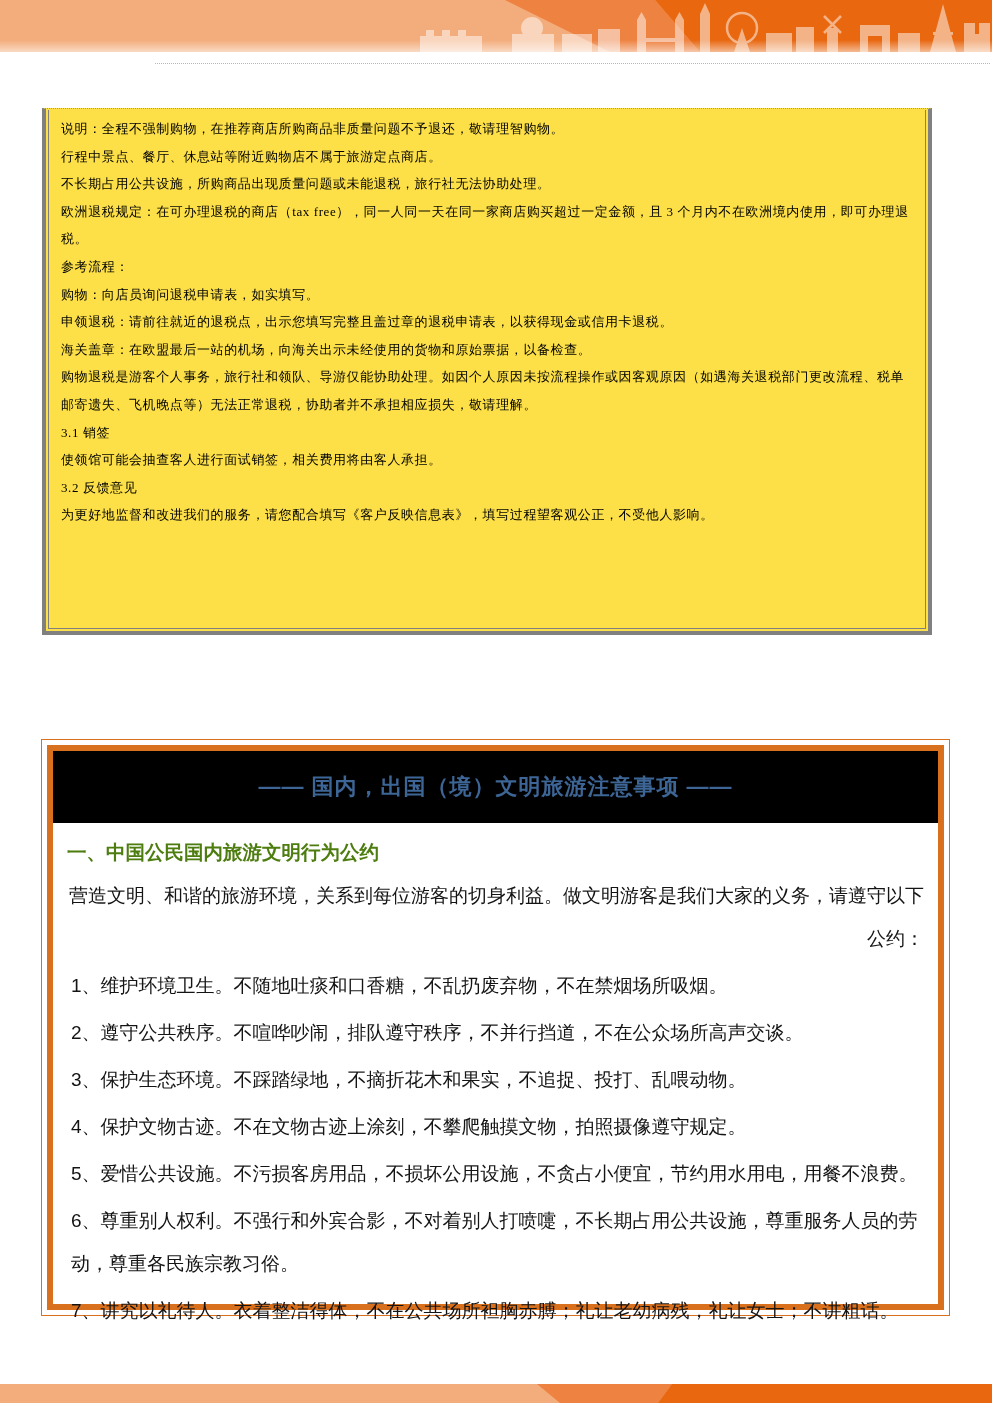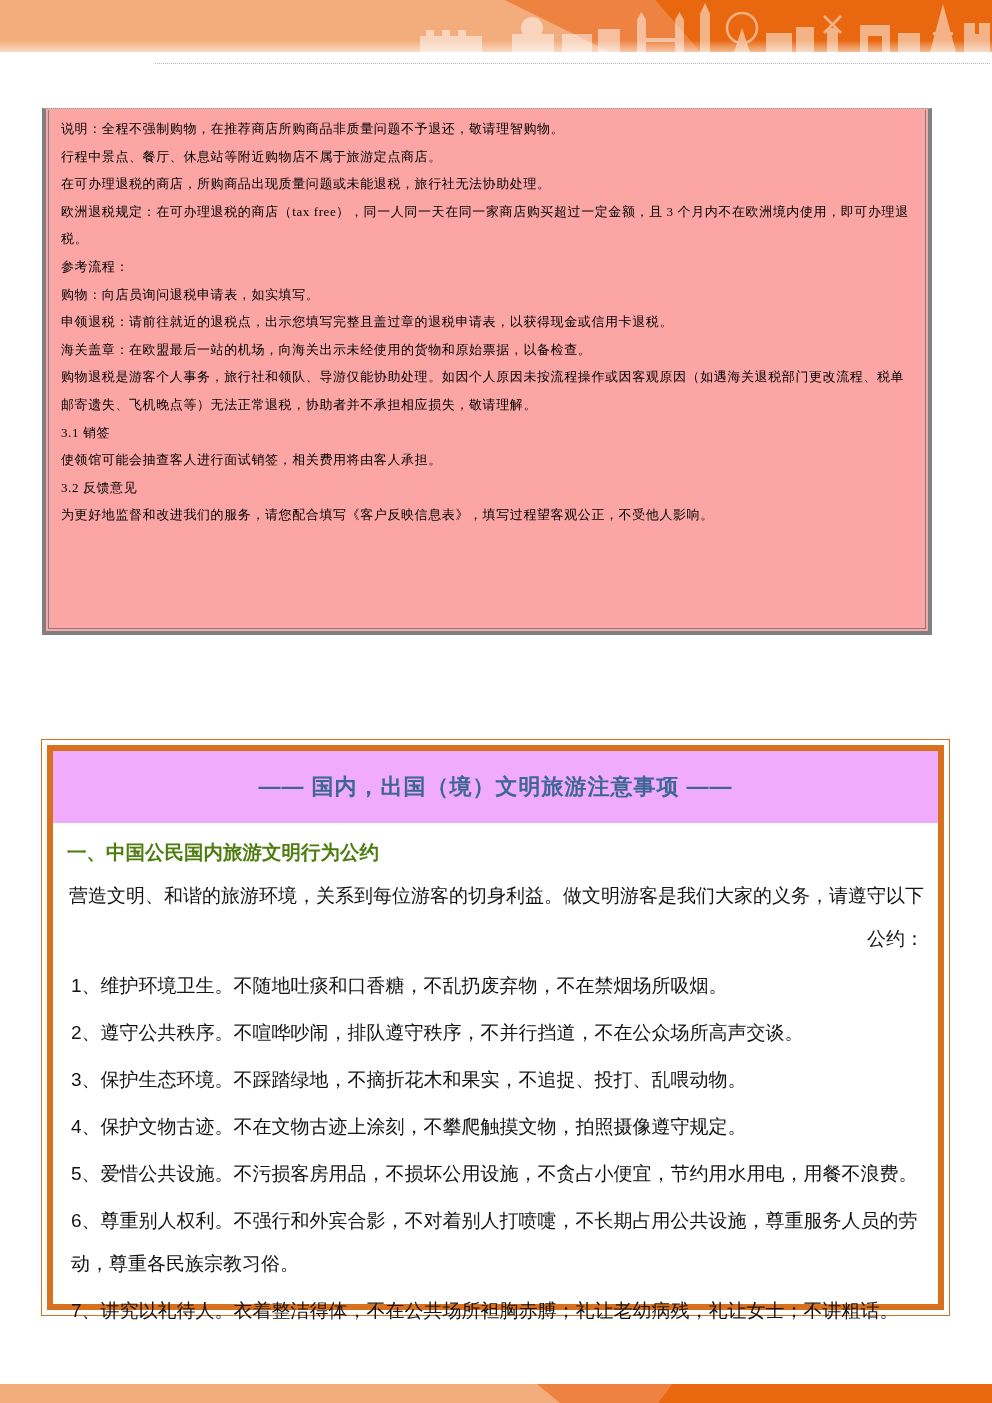--- a/index.html
+++ b/index.html
@@ -14,42 +14,42 @@
   .dotted-rule{
     position:absolute;top:63px;left:155px;width:835px;height:0;
     border-top:1px dotted #b8b8b8;
   }
   
   .notice-outer{
     position:absolute;left:42px;top:108px;width:890px;height:527px;
     box-sizing:border-box;
     border-left:4px solid #808080;border-right:4px solid #808080;
     border-bottom:4px solid #808080;border-top:1px dotted #9a9a9a;
-    padding:1px 2px 2px 2px;background:#fca5a5;
+    padding:1px 2px 2px 2px;background:#fde047;
   }
   .notice-inner{
     box-sizing:border-box;height:100%;
     border-left:1px solid #808080;border-right:1px solid #808080;
     border-bottom:1px solid #808080;
     padding:5px 12px 4px 12px;
   }
   .notice-inner p{
     margin:0;font-family:"Liberation Serif","DejaVu Serif",serif;
     font-size:13px;line-height:27.6px;color:#000;letter-spacing:0.6px;
   }
   
   .civ-outer{
     position:absolute;left:41px;top:739px;width:909px;height:577px;
     box-sizing:border-box;border:1px solid #d8701e;padding:5px;background:#ffffff;
   }
   .civ-inner{
     box-sizing:border-box;height:100%;border:6px solid #d8701e;background:#ffffff;
   }
   .civ-title-band{
-    height:72px;background:#f0abfc;display:flex;align-items:center;justify-content:center;
+    height:72px;background:#000000;display:flex;align-items:center;justify-content:center;
   }
   .civ-title{
     color:#3d6595;font-size:22px;font-weight:700;letter-spacing:1px;
   }
   .civ-body{
     padding:8px 14px 0 14px;color:#141414;font-size:19px;
   }
   .civ-heading{
     font-size:19.5px;font-weight:700;color:#4d7c0f;line-height:43px;margin:0;
   }
@@ -108,21 +108,21 @@
     <rect x="0" y="40" width="992" height="12" fill="url(#fadeBottom)"></rect>
   </svg>
 </div>
 
 <div class="dotted-rule"></div>
 
 <div class="notice-outer">
   <div class="notice-inner">
       <p>说明：全程不强制购物，在推荐商店所购商品非质量问题不予退还，敬请理智购物。</p>
       <p>行程中景点、餐厅、休息站等附近购物店不属于旅游定点商店。</p>
-      <p>在可办理退税的商店，所购商品出现质量问题或未能退税，旅行社无法协助处理。</p>
+      <p>不长期占用公共设施，所购商品出现质量问题或未能退税，旅行社无法协助处理。</p>
       <p>欧洲退税规定：在可办理退税的商店（tax free），同一人同一天在同一家商店购买超过一定金额，且 3 个月内不在欧洲境内使用，即可办理退税。</p>
       <p>参考流程：</p>
       <p>购物：向店员询问退税申请表，如实填写。</p>
       <p>申领退税：请前往就近的退税点，出示您填写完整且盖过章的退税申请表，以获得现金或信用卡退税。</p>
       <p>海关盖章：在欧盟最后一站的机场，向海关出示未经使用的货物和原始票据，以备检查。</p>
       <p>购物退税是游客个人事务，旅行社和领队、导游仅能协助处理。如因个人原因未按流程操作或因客观原因（如遇海关退税部门更改流程、税单邮寄遗失、飞机晚点等）无法正常退税，协助者并不承担相应损失，敬请理解。</p>
       <p>3.1 销签</p>
       <p>使领馆可能会抽查客人进行面试销签，相关费用将由客人承担。</p>
       <p>3.2 反馈意见</p>
       <p>为更好地监督和改进我们的服务，请您配合填写《客户反映信息表》，填写过程望客观公正，不受他人影响。</p>

